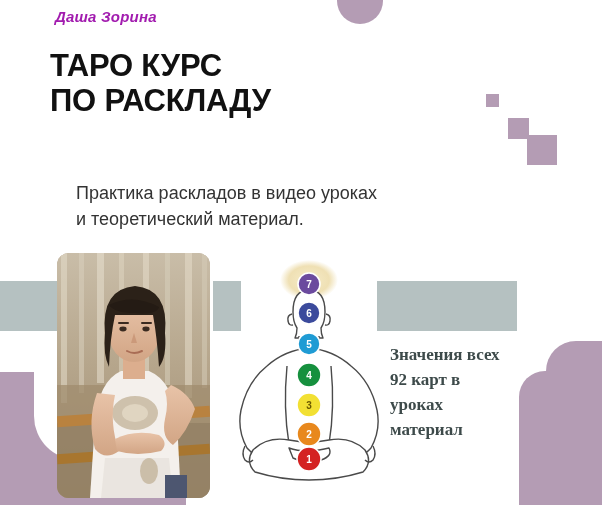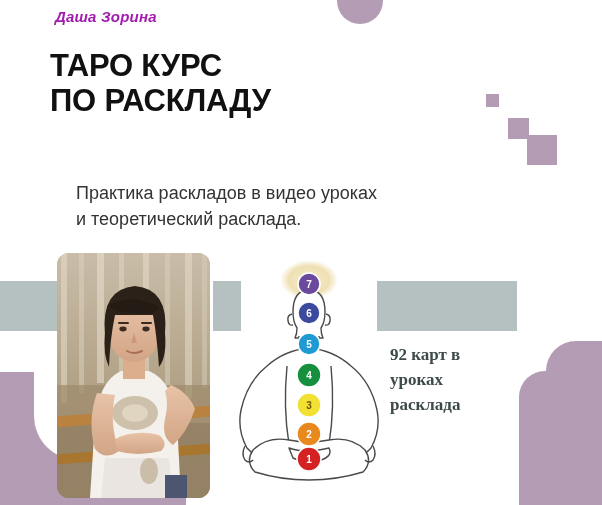--- a/index.html
+++ b/index.html
@@ -311,22 +311,23 @@
 
   <div id="author">Даша Зорина</div>
 
   <div id="title">
     <div>ТАРО КУРС</div>
     <div>ПО РАСКЛАДУ</div>
   </div>
 
   <div id="subtitle">
     <div>Практика раскладов в видео уроках</div>
-    <div>и теоретический расклада.</div>
+    <div>и теоретический материал.</div>
   </div>
 
   <div id="side-note">
+    <div>Значения всех</div>
     <div>92 карт в</div>
     <div>уроках</div>
-    <div>расклада</div>
+    <div>материал</div>
   </div>
 
 </div>
 
 </body></html>

